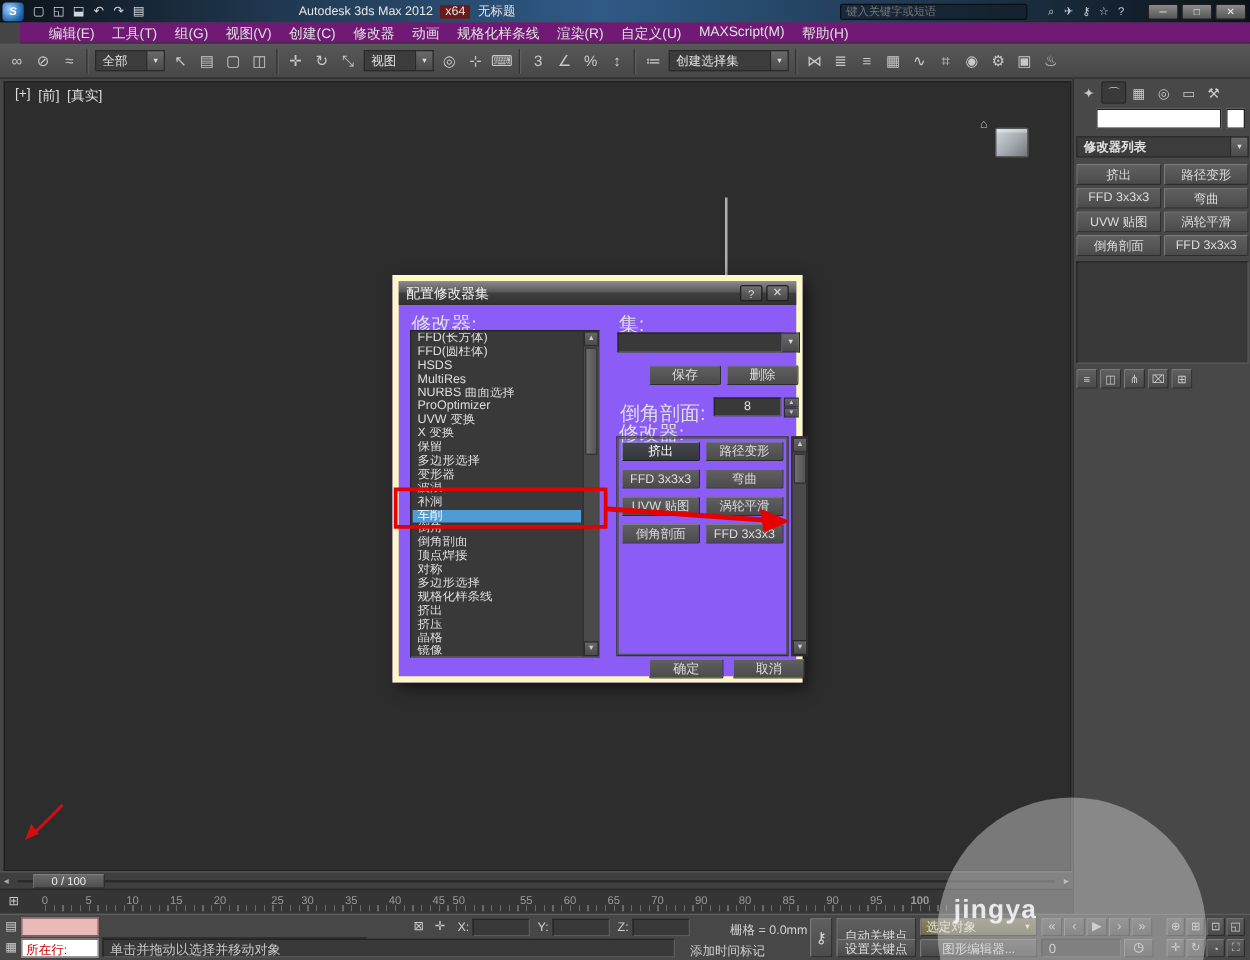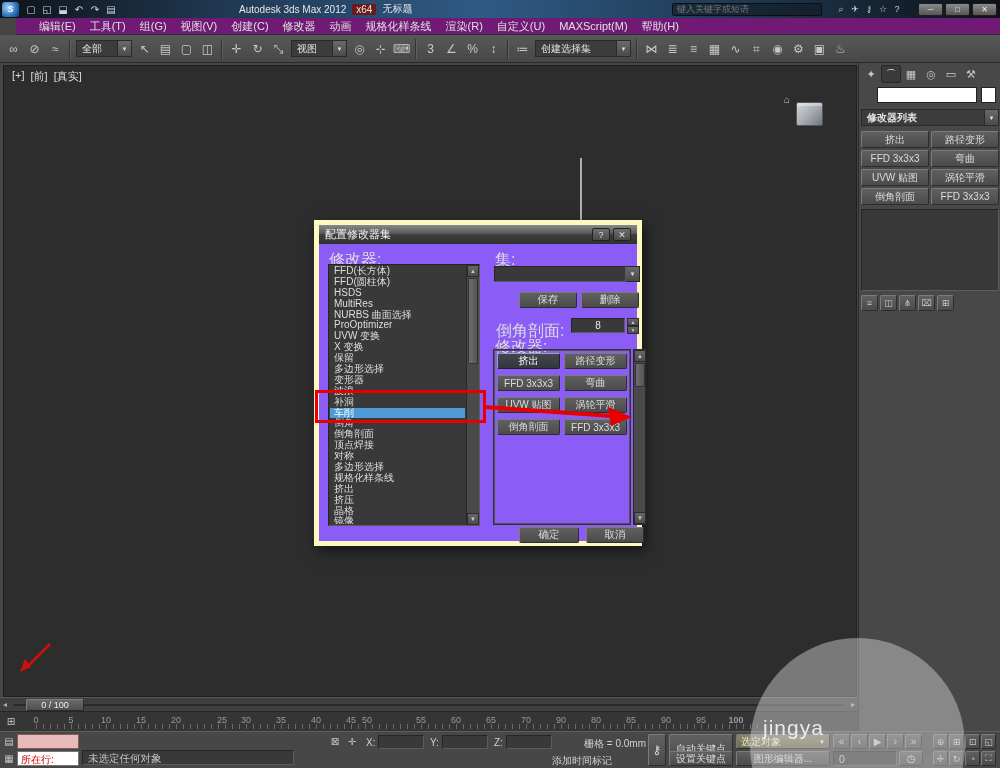--- a/index.html
+++ b/index.html
@@ -99,21 +99,21 @@
 .sb-lbl{position:absolute;font-size:10px;color:#d0d0d0}
 .sb-btn3d{position:absolute;background:linear-gradient(#606060,#4b4b4b);border:1px solid;border-color:#7b7b7b #2d2d2d #2d2d2d #7b7b7b;border-radius:2px;color:#dcdcdc;font-size:10px;display:flex;align-items:center;justify-content:center;white-space:nowrap;overflow:hidden}
 #selected-dd{background:linear-gradient(#8a8569,#6f6b52);color:#f2f0dc;justify-content:space-between;padding:0 4px}
 #transport{position:absolute;left:833px;top:2px;display:flex;gap:1px}
 #transport .tb-icon{position:static;width:17px;height:15px;background:linear-gradient(#606060,#4b4b4b);border:1px solid;border-color:#7b7b7b #2d2d2d #2d2d2d #7b7b7b;border-radius:2px;font-size:10px}
 #nav1,#nav2{position:absolute;left:933px;display:flex;gap:1px}
 #nav1{top:2px}#nav2{top:19px}
 #nav1 .tb-icon,#nav2 .tb-icon{position:static;width:15px;height:15px;background:linear-gradient(#606060,#4b4b4b);border:1px solid;border-color:#7b7b7b #2d2d2d #2d2d2d #7b7b7b;border-radius:2px;font-size:9px}
 
 #wm-circle{position:absolute;left:750px;top:638px;width:215px;height:215px;border-radius:50%;background:rgba(215,215,215,.45);z-index:60;pointer-events:none}
-#wm-text{position:absolute;left:763px;top:716px;font-size:21px;font-weight:normal;letter-spacing:1px;color:rgba(252,252,252,.85);z-index:61;pointer-events:none}
+#wm-text{position:absolute;left:763px;top:716px;font-size:21px;font-weight:bold;letter-spacing:1px;color:rgba(252,252,252,.85);z-index:61;pointer-events:none}
 </style>
 </head>
 <body>
 
 <div id="titlebar">
   <span id="logo">S</span>
   <span class="tbgroup">
       <span class="qat-icon">▢</span>
       <span class="qat-icon">◱</span>
       <span class="qat-icon">⬓</span>
@@ -388,20 +388,21 @@
     </div>
   <div id="ruler-minor"></div>
 </div>
 
 <div id="statusbar">
   <span class="tb-icon" style="left:2px;top:2px">▤</span>
   <span class="tb-icon" style="left:2px;top:19px">▦</span>
   <div id="macro-row"></div>
   <div id="listener-row">所在行:</div>
   <div class="sb-field sunken" style="left:82px;top:18px;width:212px">未选定任何对象</div>
+  <div class="sb-field sunken" style="left:82px;top:19px;width:458px">单击并拖动以选择并移动对象</div>
   <span class="tb-icon" style="left:328px;top:2px">⊠</span>
   <span class="tb-icon" style="left:345px;top:2px">✛</span>
   <span class="sb-lbl" style="left:366px;top:5px">X:</span>
   <div class="sunken" style="position:absolute;left:378px;top:3px;width:46px;height:14px"></div>
   <span class="sb-lbl" style="left:430px;top:5px">Y:</span>
   <div class="sunken" style="position:absolute;left:442px;top:3px;width:46px;height:14px"></div>
   <span class="sb-lbl" style="left:494px;top:5px">Z:</span>
   <div class="sunken" style="position:absolute;left:506px;top:3px;width:46px;height:14px"></div>
   <span class="sb-lbl" style="left:584px;top:5px">栅格 = 0.0mm</span>
   <span class="sb-lbl" style="left:552px;top:22px">添加时间标记</span>

